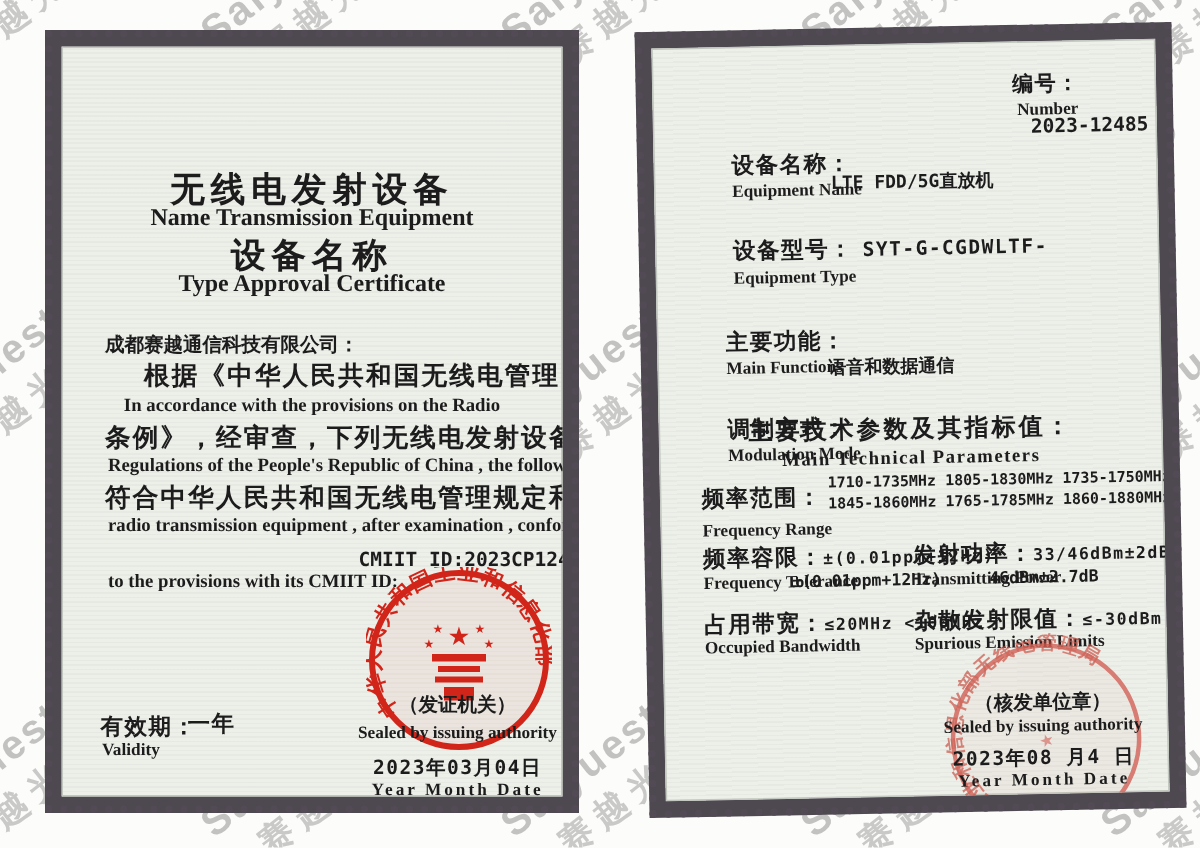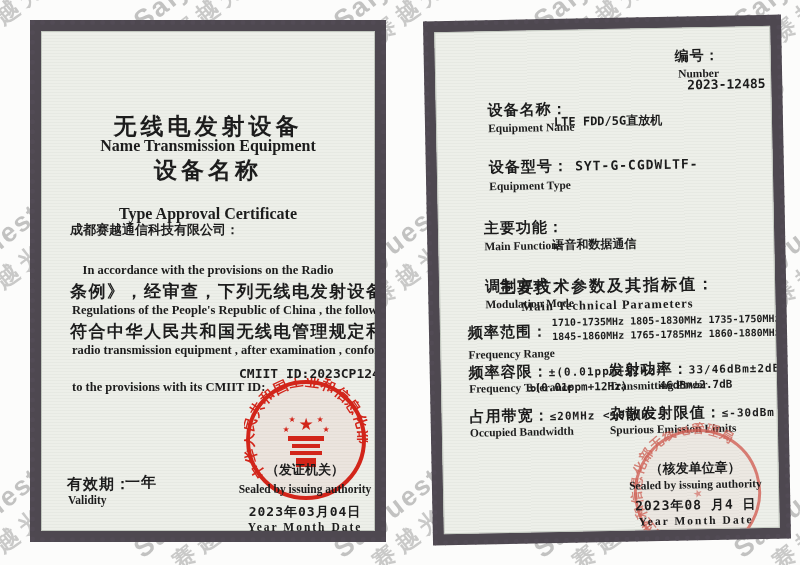--- a/index.html
+++ b/index.html
@@ -135,24 +135,25 @@
         <span class="cjk">赛越光通®</span>
       </div>
     </div>
 
   <div class="cert left" style="left:30px;top:20px;width:356px;height:522px;">
     <div class="paper">
 
       <div class="line ctr zh-t" style="top:80px;">无线电发射设备</div>
       <div class="line ctr en-t" style="top:106px;">Name Transmission Equipment</div>
       <div class="line ctr zh-t" style="top:124px;">设备名称</div>
-      <div class="line ctr en-t" style="top:150px;margin-top:24px;">Type Approval Certificate</div>
+      <div class="line ctr en-t" style="top:150px;">Type Approval Certificate</div>
 
       <div class="line" style="left:29px;top:190px;font:bold 13px 'DejaVu Sans',sans-serif;">成都赛越通信科技有限公司：</div>
 
+      <div class="line zh-b" style="left:55px;top:208px;">根据《中华人民共和国无线电管理</div>
       <div class="line ctr en-b" style="top:232px;">In accordance with the provisions on the Radio</div>
       <div class="line zh-b" style="left:29px;top:249px;">条例》，经审查，下列无线电发射设备</div>
       <div class="line en-b" style="left:31px;top:272px;">Regulations of the People's Republic of China , the following</div>
       <div class="line zh-b" style="left:29px;top:289px;">符合中华人民共和国无线电管理规定和</div>
       <div class="line en-b" style="left:31px;top:312px;">radio transmission equipment , after examination , conforms</div>
       <div class="line cmiit" style="left:198px;top:335px;">CMIIT ID:2023CP12485</div>
       <div class="line en-b" style="left:31px;top:349px;">to the provisions with its CMIIT ID:</div>
 
       <div class="line zh-lab" style="left:26px;top:444px;">有效期：</div>
       <div class="line zh-lab" style="left:84px;top:442px;">一年</div>

